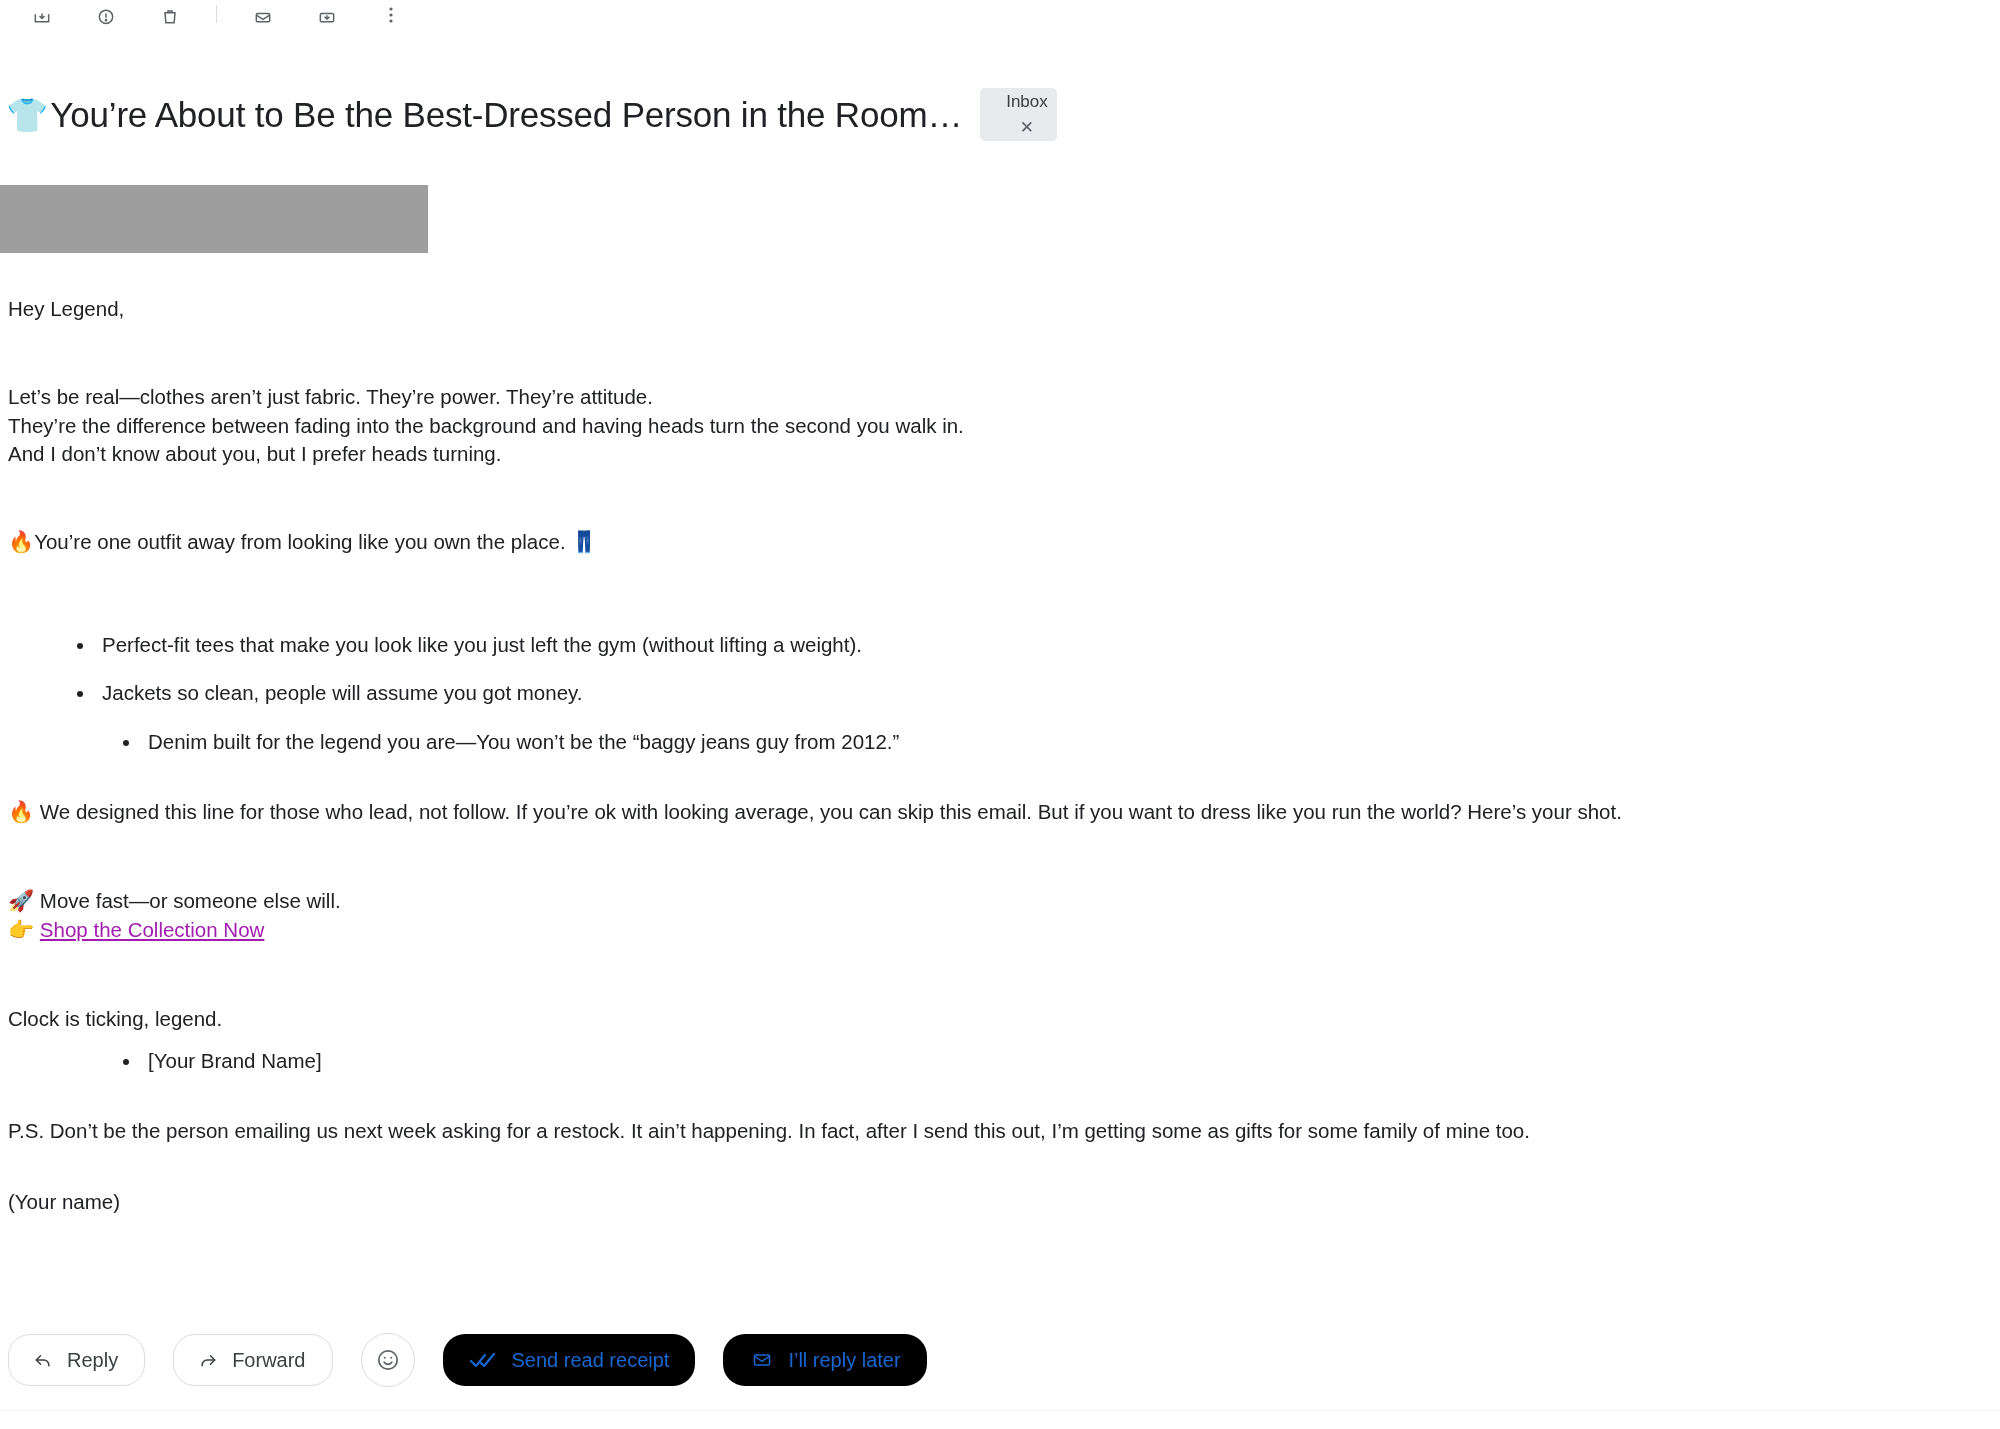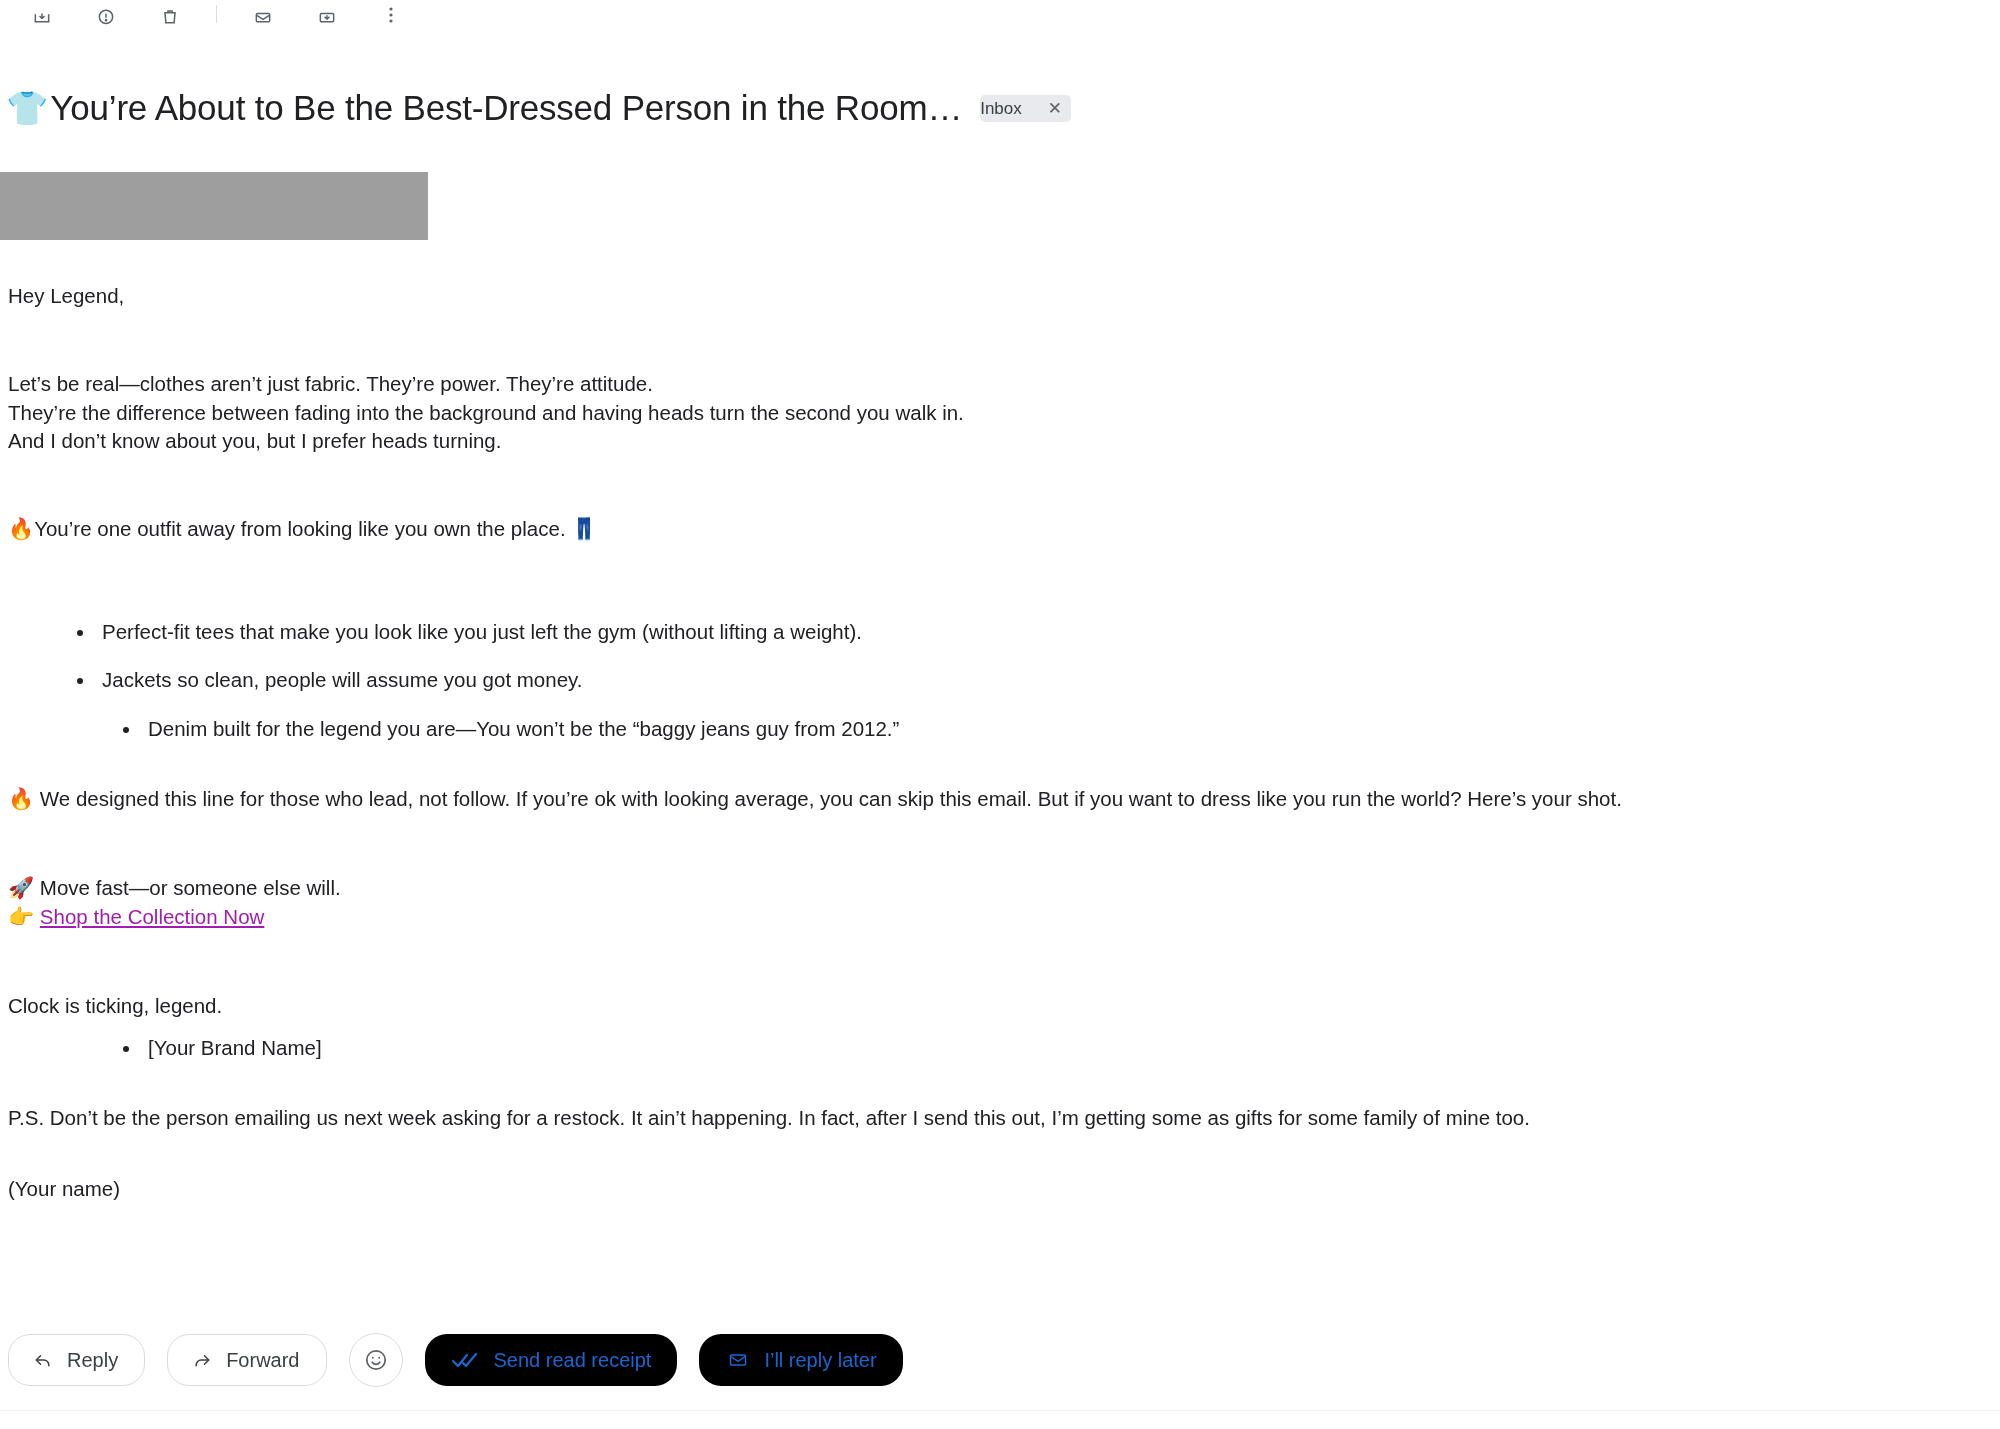--- a/index.html
+++ b/index.html
@@ -57,27 +57,28 @@
     font-size: 35px;
     font-weight: 400;
     color: #202124;
     letter-spacing: -0.2px;
     white-space: nowrap;
   }
   .inbox-chip {
     margin-left: 18px;
     background: #e8eaed;
     border-radius: 5px;
-    padding: 5px 9px 5px 0;
+    padding: 5px 9px 5px 26px;
     font-size: 17px;
     color: #3c4043;
     display: flex;
     align-items: center;
-    gap: 26px;
+    gap: 9px;
     line-height: 1;
+    flex-direction: column;
   }
   .inbox-chip .chip-x {
     color: #5f6368;
     font-size: 17px;
   }
 
   
   .redacted {
     margin: 44px 0 0 0;
     width: 428px;
@@ -115,21 +116,21 @@
     color: #a21caf;
   }
 
   
   .actions {
     position: absolute;
     left: 8px;
     bottom: 42px;
     display: flex;
     align-items: center;
-    gap: 22px;
+    gap: 28px;
   }
   .btn-outline {
     display: flex;
     align-items: center;
     gap: 12px;
     border: 1px solid #dadce0;
     border-radius: 22px;
     height: 52px;
     padding: 0 26px 0 22px;
     box-sizing: border-box;

